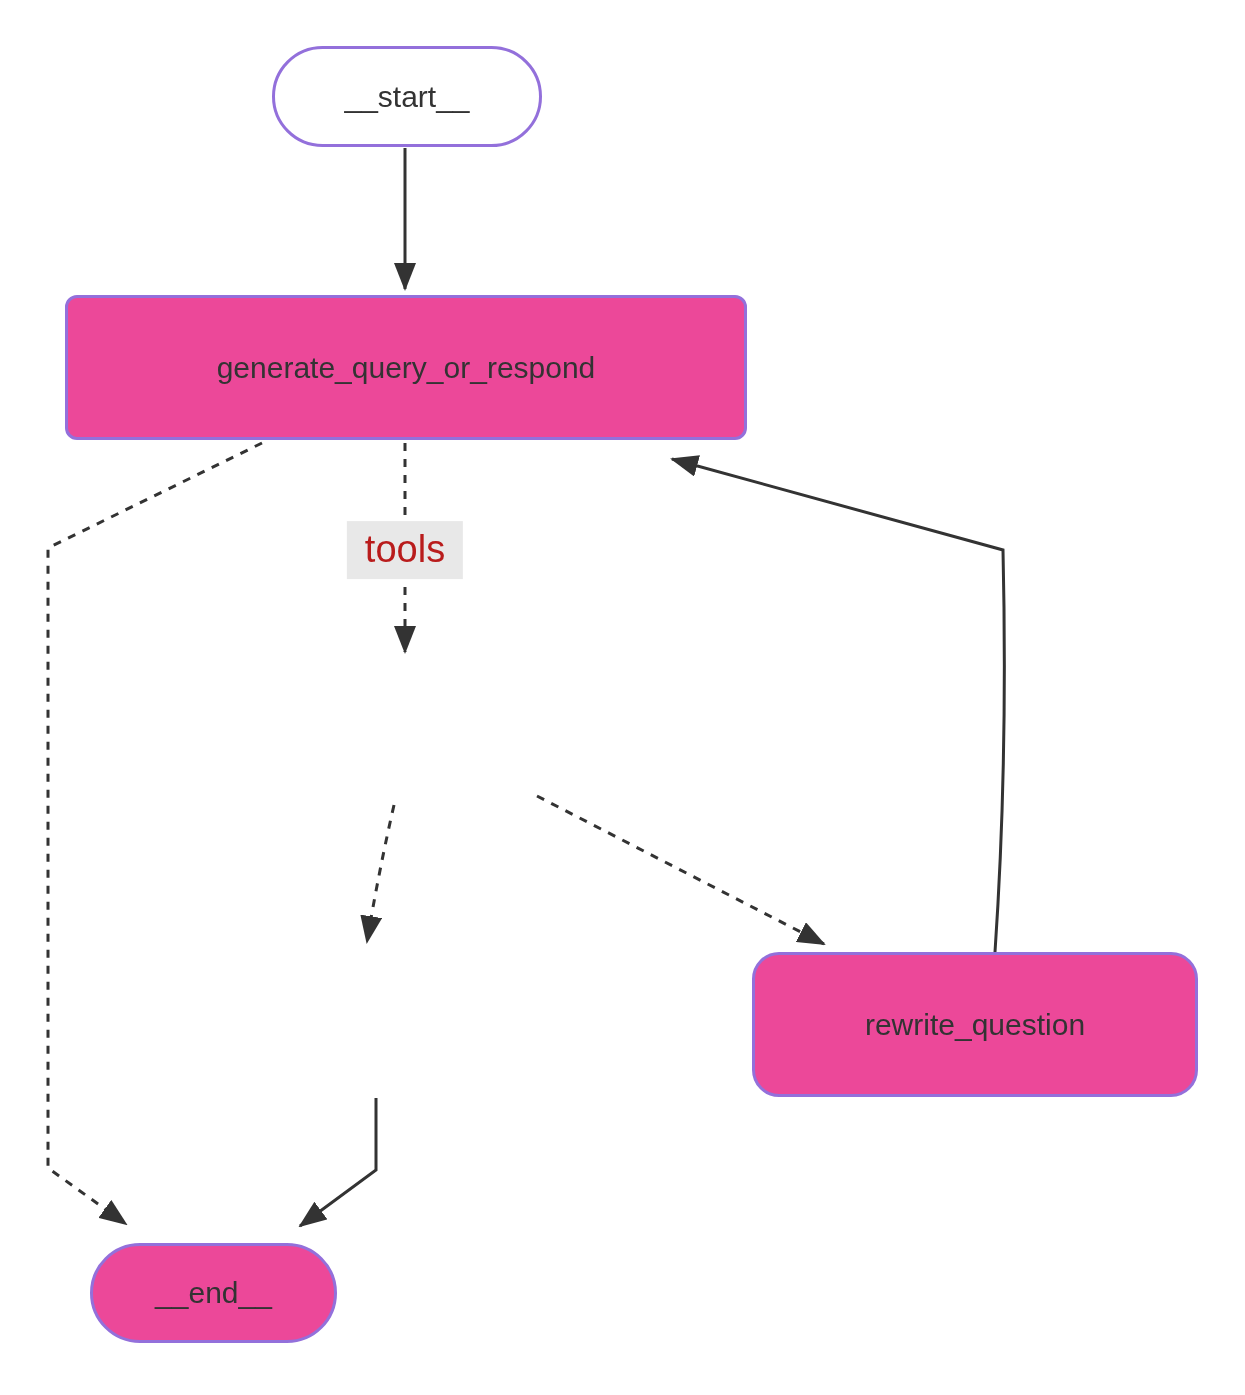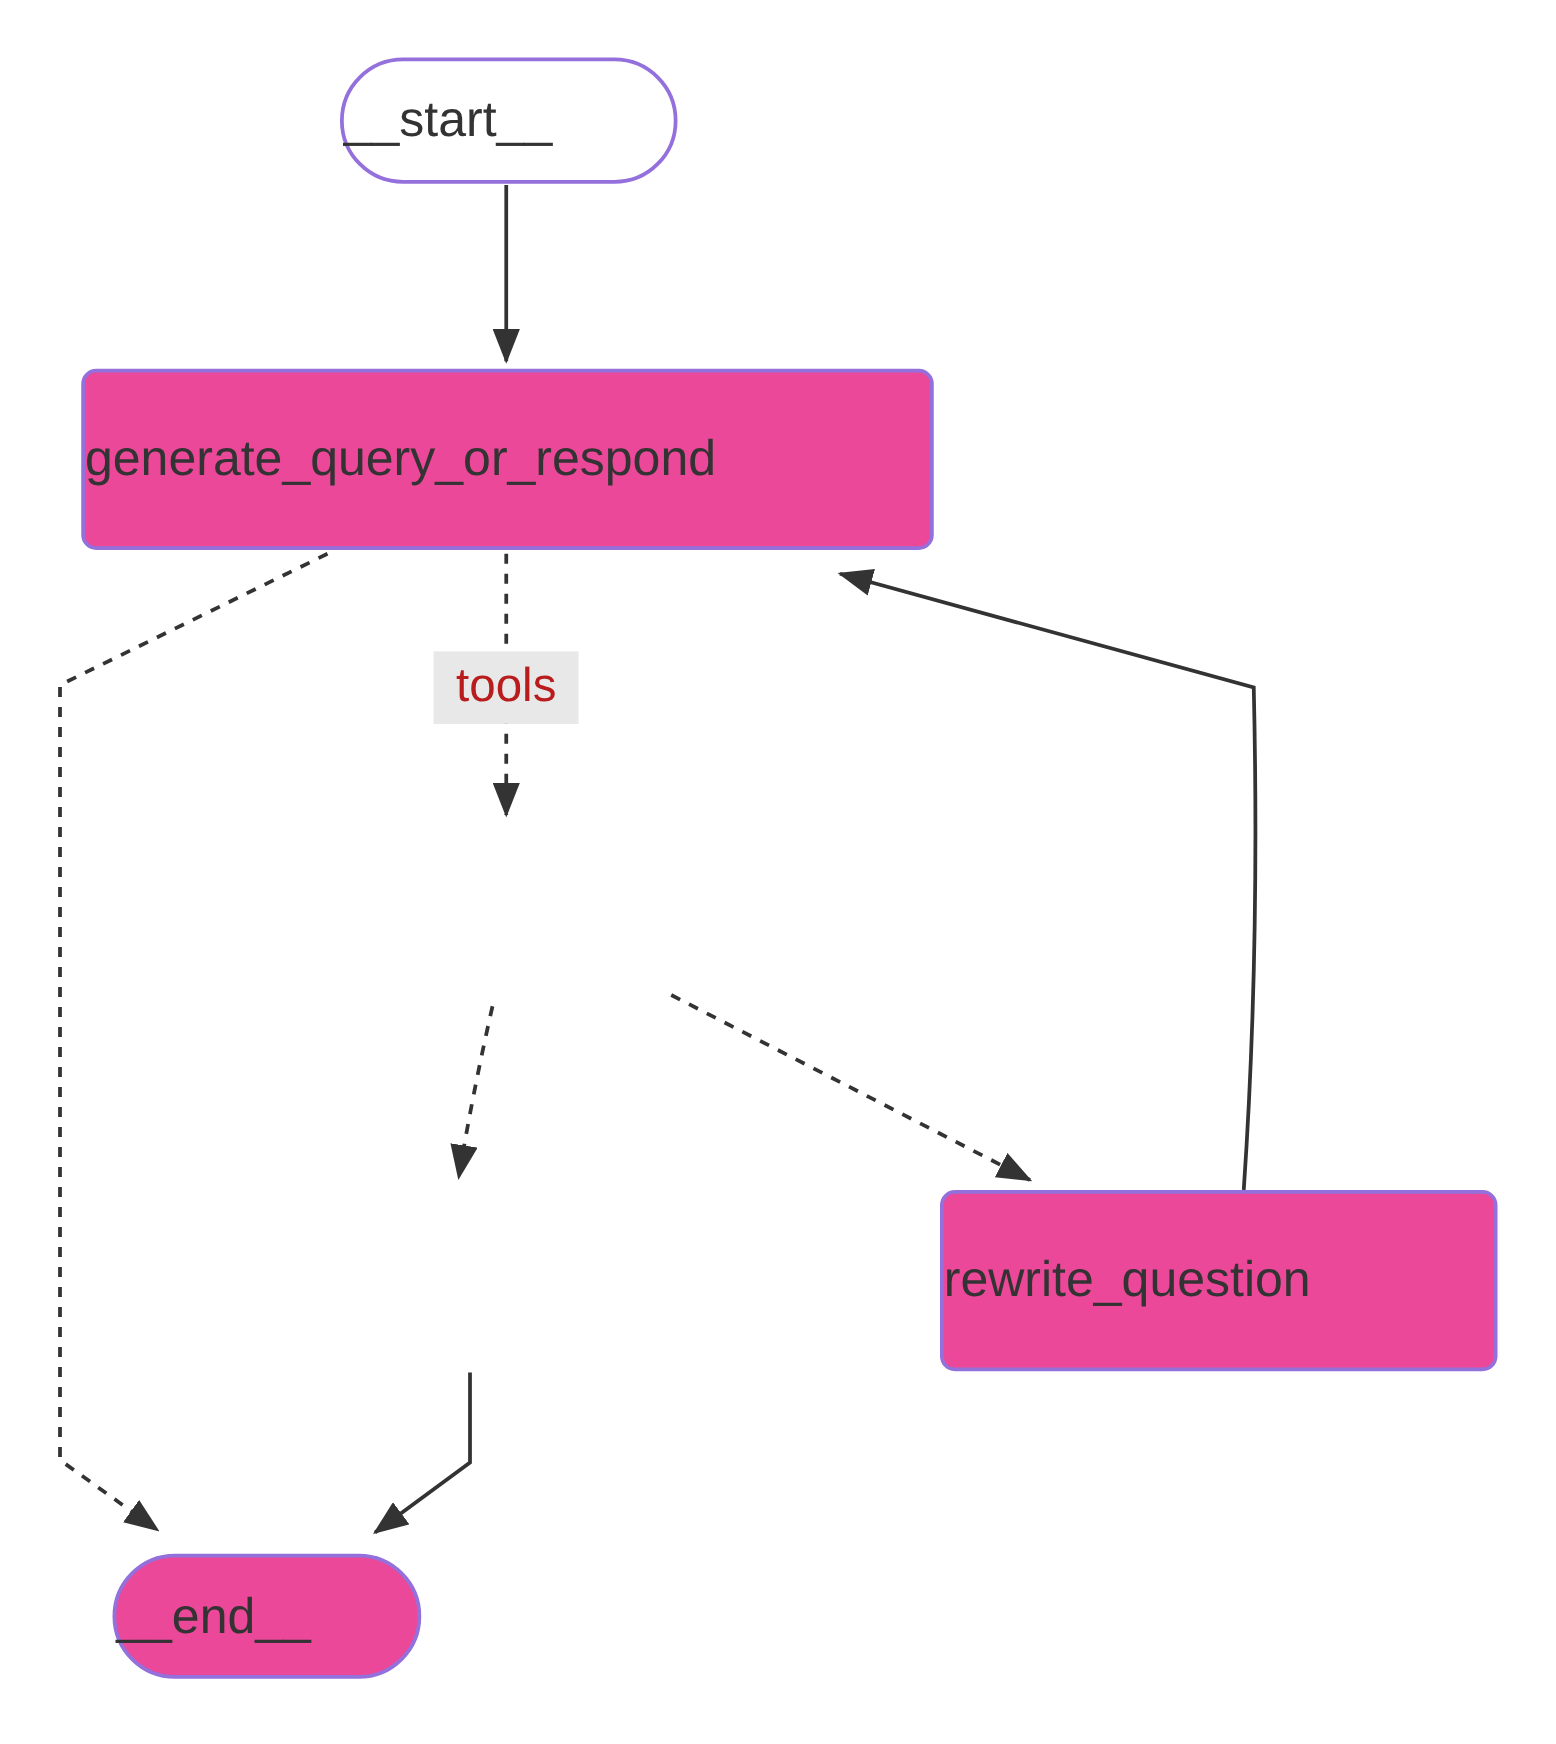--- a/index.html
+++ b/index.html
@@ -15,41 +15,42 @@
     position: absolute;
     left: 0; top: 0;
     width: 1245px; height: 1395px;
     z-index: 1;
   }
   .node {
     position: absolute;
     z-index: 2;
     display: flex;
     align-items: center;
+    justify-content: center;
     box-sizing: border-box;
     color: #333333;
-    font-size: 40px;
+    font-size: 30px;
     white-space: nowrap;
   }
   .rect-node {
     background: #ec4899;
     border: 3px solid #9370db;
     border-radius: 12px;
   }
   .stadium-node {
     border: 3px solid #9370db;
     border-radius: 60px;
   }
   .start-node { background: #ffffff; left: 272px; top: 46px; width: 270px; height: 101px; }
   .end-node   { background: #ec4899; left: 90px;  top: 1243px; width: 247px; height: 100px; }
 
   .gqor-node     { left: 65px;  top: 295px; width: 682px; height: 145px; }
   .retrieve-node { left: 277px; top: 658px; width: 258px; height: 145px; }
   .ga-node       { left: 152px; top: 952px; width: 450px; height: 145px; }
-  .rq-node       { left: 752px; top: 952px; width: 446px; height: 145px; }
+  .rq-node       { left: 752px; top: 952px; width: 446px; height: 145px; border-radius: 27px; }
 
   .edge-label {
     position: absolute;
     z-index: 3;
     left: 405px; top: 550px;
     transform: translate(-50%, -50%);
     background: #e8e8e8;
     color: #b91c1c;
     font-size: 38px;
     padding: 8px 18px;

